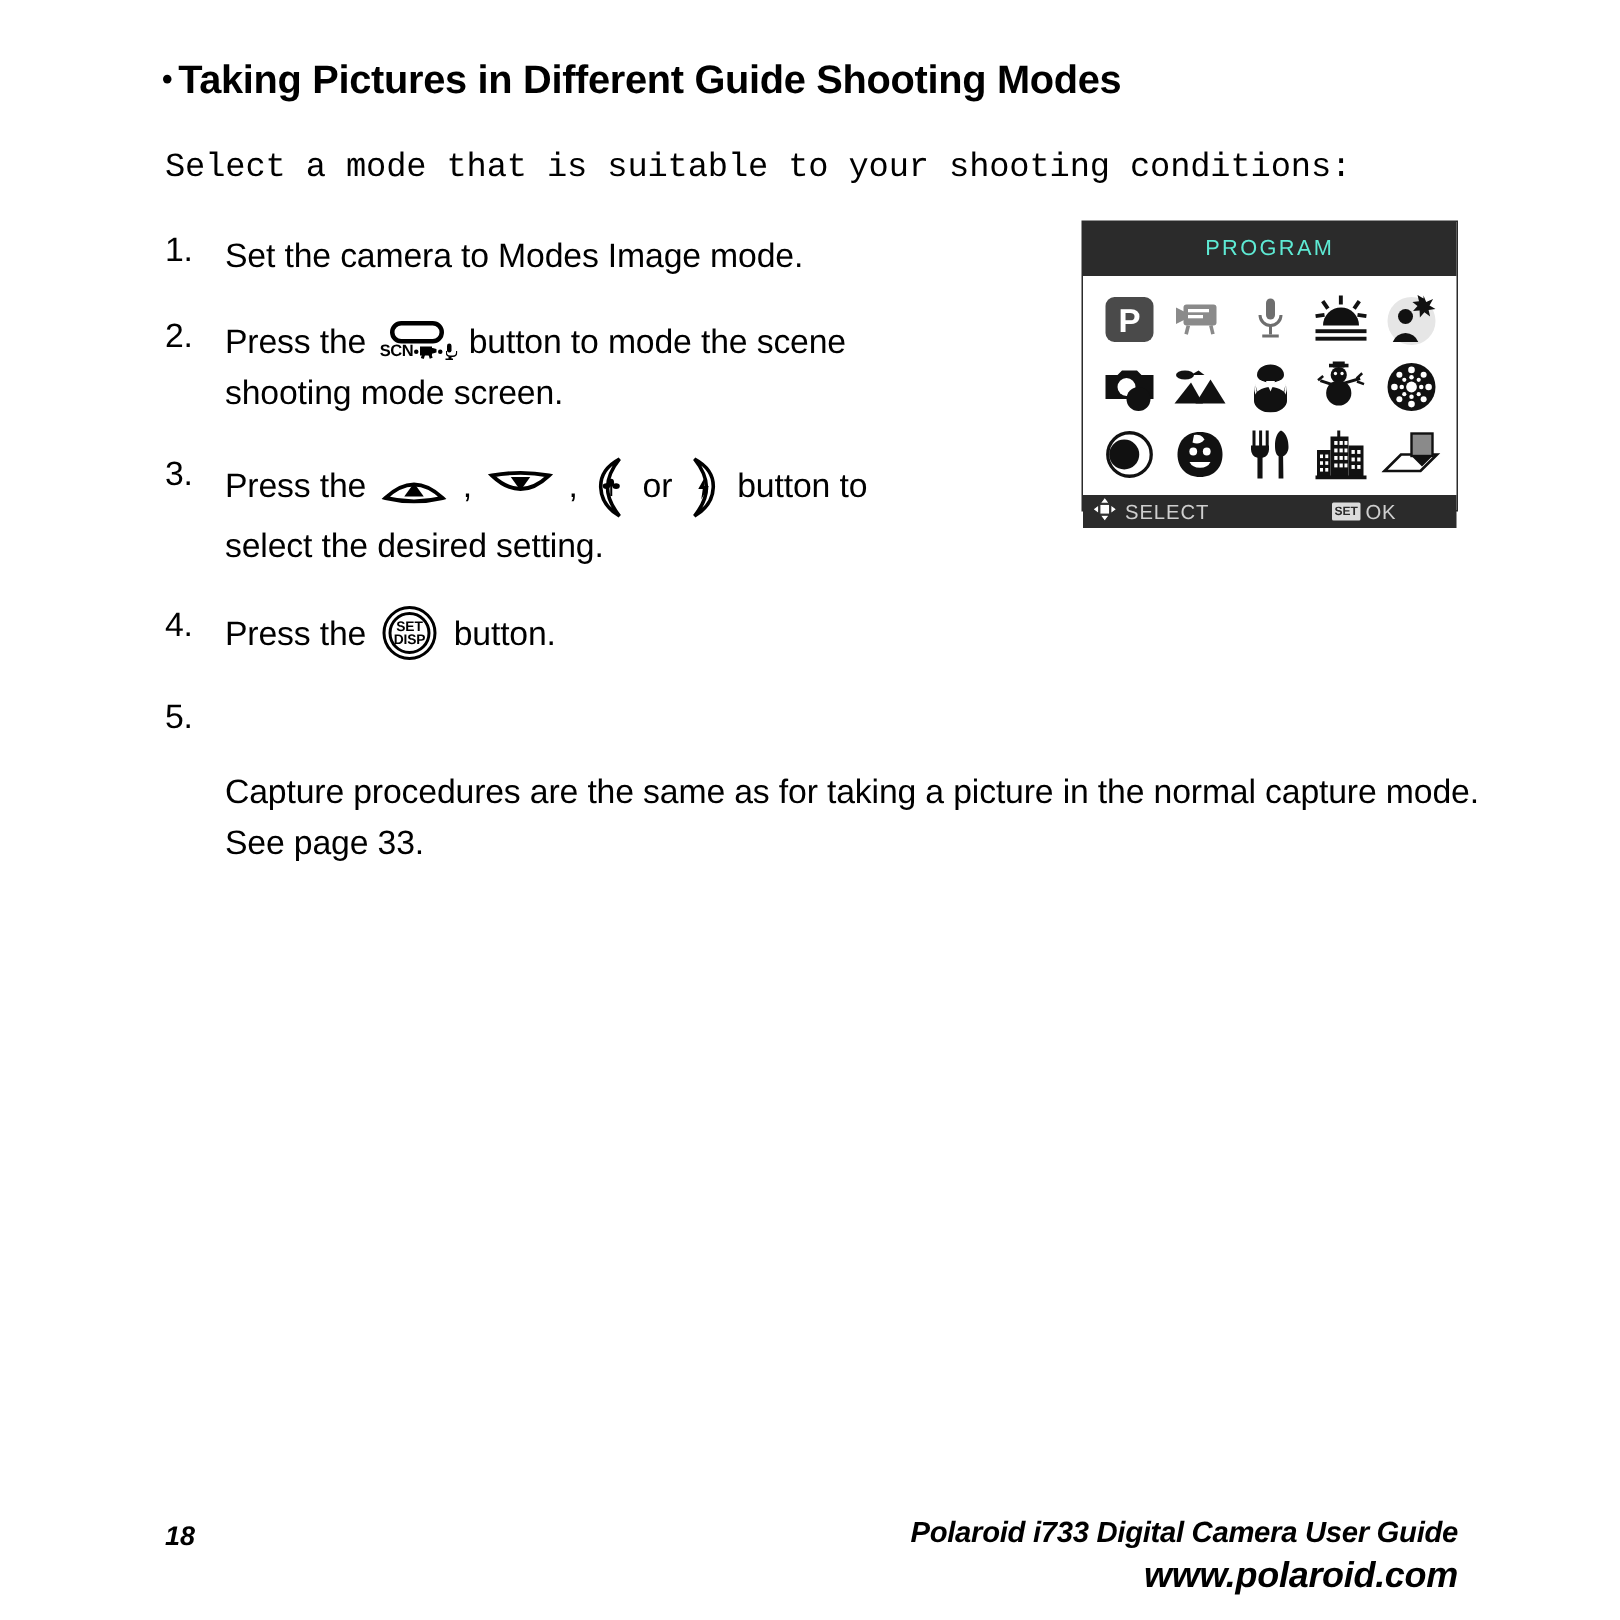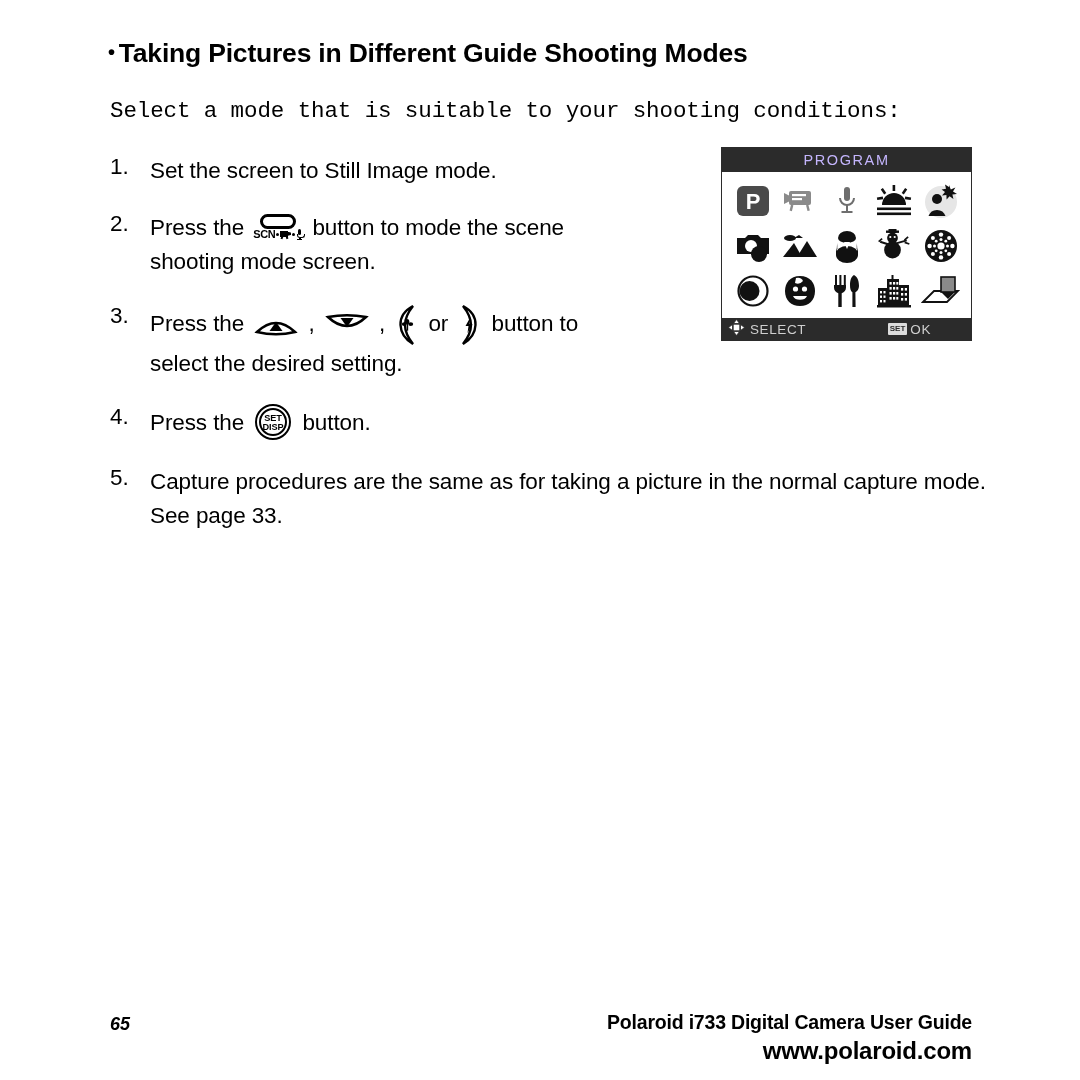--- a/index.html
+++ b/index.html
@@ -70,21 +70,21 @@
   .step-body {
     flex: 1 1 auto;
     line-height: 1.52;
   }
   .step-line {
     display: flex;
     align-items: center;
     flex-wrap: nowrap;
     white-space: nowrap;
   }
-  .step-line.wrap { white-space: normal; display:block; }
+  .step-line.wrap { white-space: normal; display:block;margin-top:46px; }
 
   .tx { white-space: pre; }
 
   
   .step.narrow .step-body { max-width: 575px; }
 
   
   .gl {
     display: inline-flex;
     align-items: center;
@@ -173,23 +173,23 @@
     position: absolute;
     left: 721px;
     top: 147px;
     width: 251px;
     height: 194px;
     background: #ffffff;
     box-sizing: border-box;
     border: 1px solid #2b2b2b;
   }
   .lcd-title {
-    height: 24px;
+    height: 36px;
     background: #2b2b2b;
-    color: #c4b5fd;
+    color: #5eead4;
     font-size: 14.5px;
     letter-spacing: 1.6px;
     display: flex;
     align-items: center;
     justify-content: center;
   }
   .lcd-grid {
     height: 146px;
     padding: 6px 7px 4px 7px;
     box-sizing: border-box;
@@ -236,20 +236,21 @@
     font-size: 18px;
     font-weight: bold;
     font-style: italic;
   }
   .footer-right {
     position: absolute;
     right: 108px;
     top: 1011px;
     text-align: right;
     font-weight: bold;
+    font-style: italic;
   }
   .footer-right .l1 { font-size: 19.5px; letter-spacing: -0.2px; }
   .footer-right .l2 { font-size: 24px; letter-spacing: -0.2px; margin-top: 3px;}
 </style>
 </head>
 <body>
 
 <div class="page">
 
   <div class="heading">
@@ -257,21 +258,21 @@
   </div>
 
   <div class="intro">Select a mode that is suitable to your shooting conditions:</div>
 
   <div class="steps">
 
     <div class="step narrow">
       <div class="step-num">1.</div>
       <div class="step-body">
         <div class="step-line">
-            <span class="tx">Set the screen to Still Image mode.</span>
+            <span class="tx">Set the camera to Modes Image mode.</span>
           </div>
       </div>
     </div>
 
     <div class="step narrow">
       <div class="step-num">2.</div>
       <div class="step-body">
         <div class="step-line">
           <span class="tx">Press the </span>
           <span class="gl gl-scn">
@@ -619,19 +620,19 @@
         <span>SELECT</span>
       </span>
       <span class="bar-right">
         <span class="set-badge">SET</span>
         <span>OK</span>
       </span>
     </div>
 
   </div>
 
-  <div class="footer-page">65</div>
+  <div class="footer-page">18</div>
   <div class="footer-right">
     <div class="l1">Polaroid i733 Digital Camera User Guide</div>
     <div class="l2">www.polaroid.com</div>
   </div>
 
 </div>
 
 </body></html>

